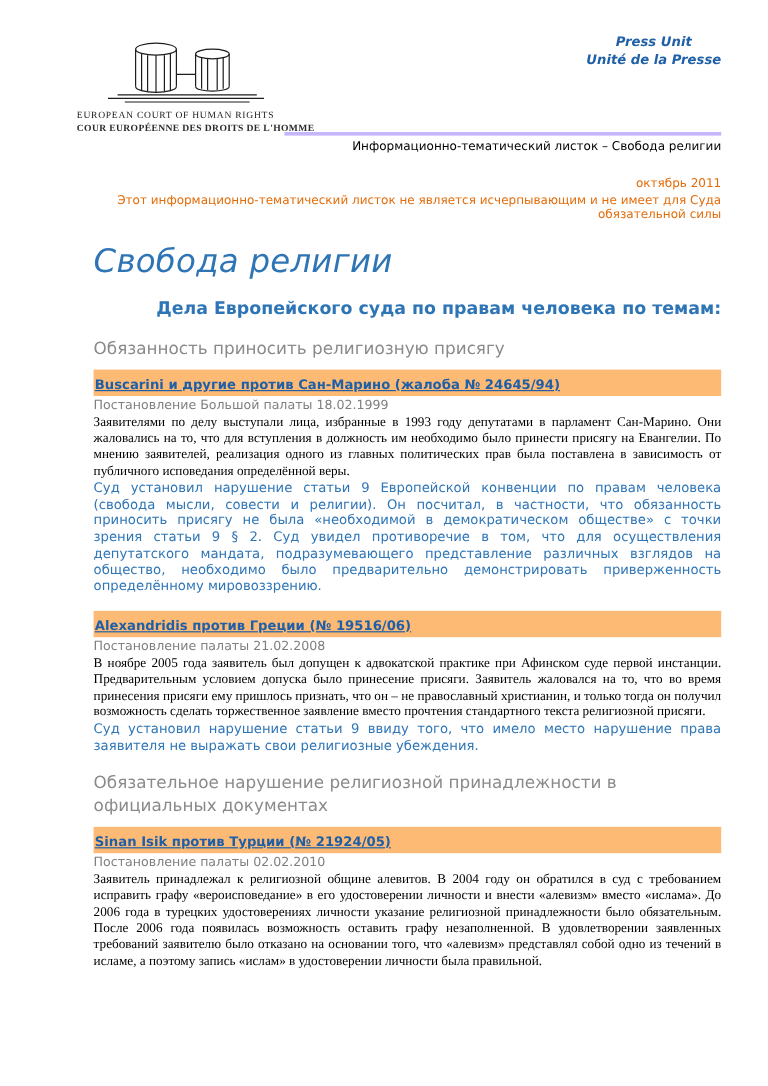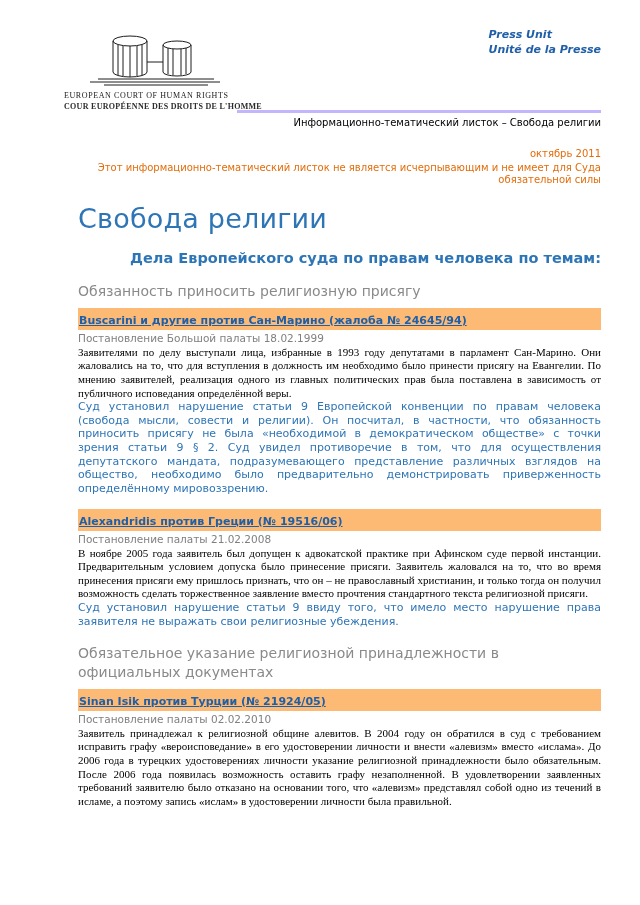--- a/index.html
+++ b/index.html
@@ -9,21 +9,21 @@
     color:#000;
     overflow:hidden;
   }
   .page { padding:28px 39px 20px 78px; position:relative; }
 
   
   .header { position:relative; height:112px; }
   .press-unit {
     position:absolute; top:0; right:0;
     color:#2060a8; font-size:11px; font-weight:bold; font-style:italic;
-    text-align:left; line-height:1.35;
+    text-align:center; line-height:1.35;
   }
   .logo-block { position:absolute; top:4px; left:-14px; width:190px; }
   .logo-block svg { display:block; margin-left:14px; }
   .logo-cap1 {
     font-family:"Liberation Serif", serif; font-size:8px; letter-spacing:0.6px;
     color:#1a1a1a; margin-top:3px; white-space:nowrap;
   }
   .logo-cap2 {
     font-family:"Liberation Serif", serif; font-size:8px; font-weight:bold; letter-spacing:0.3px;
     color:#2b2b2b; margin-top:2px; white-space:nowrap;
@@ -37,21 +37,21 @@
   
   .notice {
     margin-top:8px; text-align:right;
     color:#e36c09; font-size:10px; line-height:1.25;
   }
   .notice .date { margin-bottom:1px; }
 
   
   .page-title {
     margin-top:16px;
-    color:#2e75b6; font-size:27px; font-weight:400; letter-spacing:0.2px;
+    color:#2e75b6; font-size:27px; font-weight:400; letter-spacing:0.2px;font-style:italic;
   }
   .page-subtitle {
     margin-top:16px;
     color:#2e75b6; font-size:14.5px; font-weight:bold;text-align:right;
   }
   .section-heading {
     margin-top:16px; margin-bottom:8px;
     color:#8a8a8a; font-size:14px; line-height:1.3;
   }
 
@@ -142,21 +142,21 @@
 
   <div class="case">
     <div class="case-bar">
       <span class="case-title">Alexandridis против Греции (№ 19516/06)</span>
     </div>
     <div class="case-ruling">Постановление палаты 21.02.2008</div>
     <p class="black">В ноябре 2005 года заявитель был допущен к адвокатской практике при Афинском суде первой инстанции. Предварительным условием допуска было принесение присяги. Заявитель жаловался на то, что во время принесения присяги ему пришлось признать, что он – не православный христианин, и только тогда он получил возможность сделать торжественное заявление вместо прочтения стандартного текста религиозной присяги.</p>
     <p class="blue">Суд установил нарушение статьи 9 ввиду того, что имело место нарушение права заявителя не выражать свои религиозные убеждения.</p>
   </div>
 
-  <div class="section-heading">Обязательное указание религиозной принадлежности в официальных документах</div>
+  <div class="section-heading">Обязательное нарушение религиозной принадлежности в официальных документах</div>
 
   <div class="case">
     <div class="case-bar">
       <span class="case-title">Sinan Isik против Турции (№ 21924/05)</span>
     </div>
     <div class="case-ruling">Постановление палаты 02.02.2010</div>
     <p class="black">Заявитель принадлежал к религиозной общине алевитов. В 2004 году он обратился в суд с требованием исправить графу «вероисповедание» в его удостоверении личности и внести «алевизм» вместо «ислама». До 2006 года в турецких удостоверениях личности указание религиозной принадлежности было обязательным. После 2006 года появилась возможность оставить графу незаполненной. В удовлетворении заявленных требований заявителю было отказано на основании того, что «алевизм» представлял собой одно из течений в исламе, а поэтому запись «ислам» в удостоверении личности была правильной.</p>
   </div>
 
 </div>

